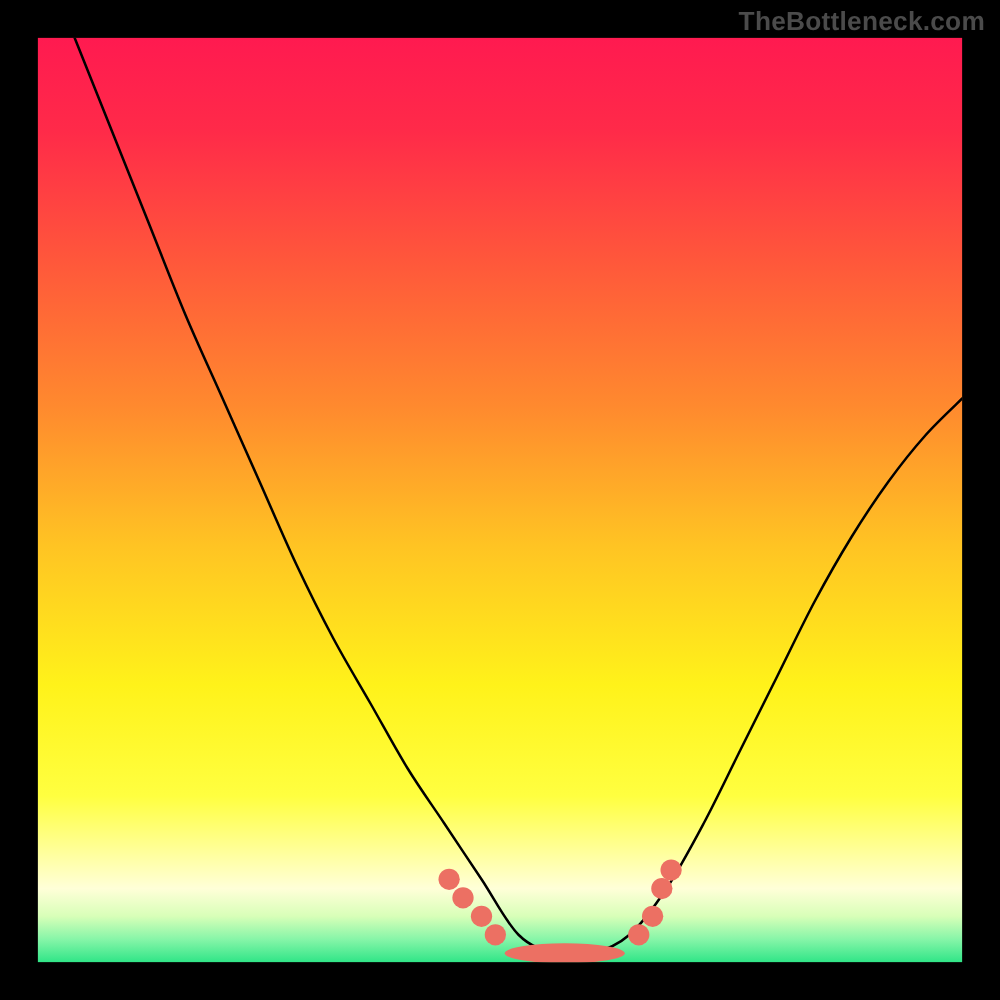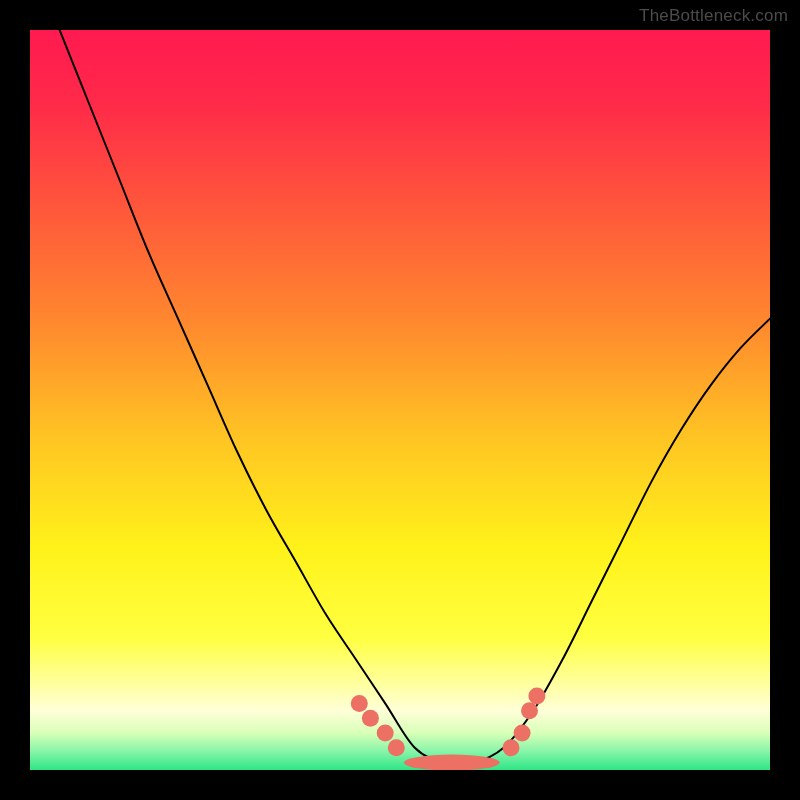--- a/index.html
+++ b/index.html
@@ -33,22 +33,22 @@
     position: absolute;
     inset: 0;
     width: 100%;
     height: 100%;
   }
   .watermark {
     position: absolute;
     top: 6px;
     right: 12px;
     color: #4b4b4b;
-    font-size: 17px;
-    font-weight: 400;
+    font-size: 21px;
+    font-weight: 700;
     letter-spacing: 0.2px;
     user-select: none;
   }
 </style>
 </head>
 <body>
 
 <div class="frame">
   <div class="plot-area">
     <svg class="gradient-bg" viewBox="0 0 740 740" preserveAspectRatio="none">

